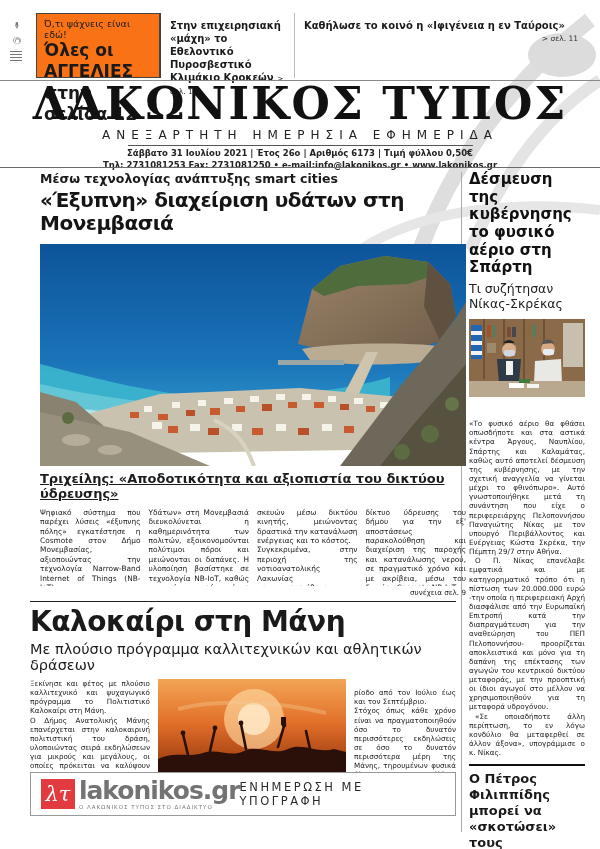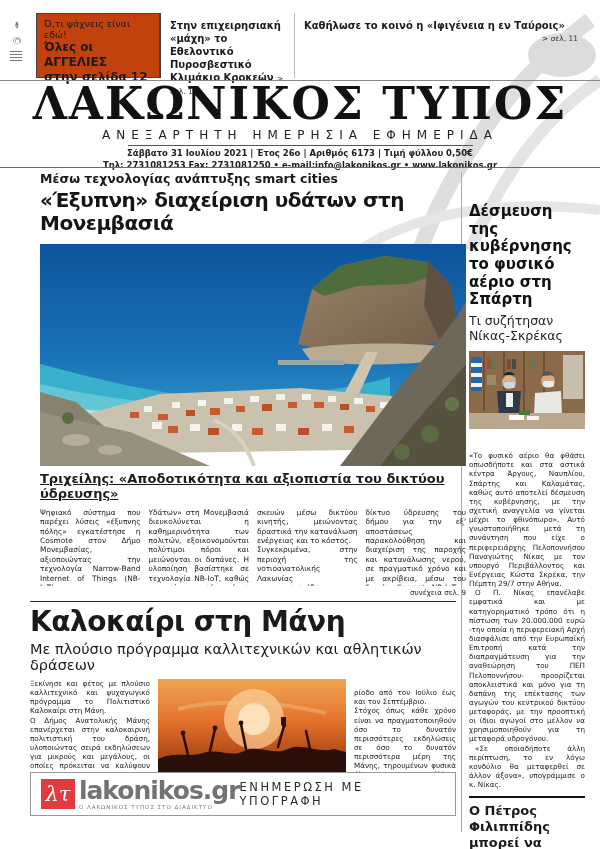--- a/index.html
+++ b/index.html
@@ -15,23 +15,23 @@
   
   .watermark { position:absolute; top:0; right:0; width:300px; height:250px; z-index:0; pointer-events:none; }
 
   
   .spine { position:absolute; left:2px; top:20px; width:28px; display:flex; flex-direction:column; align-items:center; gap:4px; color:#777; z-index:1; }
   .spine .g { font-size:10px; transform:rotate(90deg); }
   .barcode { width:10px; height:12px; background:repeating-linear-gradient(90deg,#777 0 1px,#fff 1px 3px); transform:rotate(90deg); }
 
   
   .teasers { position:absolute; left:36px; top:13px; width:550px; height:65px; display:flex; z-index:1; }
-  .teaser-box { width:124px; border:1.5px solid #444; padding:4px 7px; background:#c2410c; }
+  .teaser-box { width:124px; border:1.5px solid #444; padding:4px 7px; background:#f97316; }
   .teaser-box .l0 { font-size:9.5px; }
-  .teaser-box .l1, .teaser-box .l2 { font-size:12px; font-weight:bold; line-height:1.25; }
+  .teaser-box .l1, .teaser-box .l2 { font-size:17px; font-weight:bold; line-height:1.25; }
   .tease { padding:6px 8px 0 9px; font-size:10px; font-weight:bold; line-height:1.3; }
   .tease .pref { font-weight:normal; font-size:7.5px; color:#333; }
   .t2 { width:128px; }
   .t3 { width:134px; border-left:1px solid #404040; }
   .t4 { flex:1; border-left:1px solid #bbb; }
   .t4 .pref { display:block; text-align:right; margin-top:2px; }
 
   .hr-top { position:absolute; left:0; top:80px; width:600px; height:1px; background:#8a8a8a; z-index:1; }
   .hr-mast { position:absolute; left:0; top:167px; width:600px; height:1px; background:#6a6a6a; z-index:1; }
 
@@ -67,21 +67,21 @@
   
   .banner { position:absolute; left:30px; top:772px; width:426px; height:44px; border:1px solid #999; display:flex; align-items:center; padding:0 14px 0 10px; z-index:1; background:#fff; }
   .logo-box { width:36px; height:30px; background:#e23b3f; color:#fff; display:flex; align-items:center; justify-content:center; font-family:"DejaVu Serif", serif; font-style:italic; font-size:21px; line-height:1; }
   .brandcol { margin-left:4px; }
   .brand { font-size:25px; font-weight:bold; letter-spacing:-1px; color:#737373; line-height:1; }
   .tagline { font-size:5.5px; letter-spacing:1px; color:#777; margin-top:1px; }
   .slogan { margin-left:auto; font-size:11.5px; letter-spacing:2.5px; color:#2a2a2a; }
 
   
   .rightcol { position:absolute; left:469px; top:171px; width:116px; z-index:1; }
-  .rightcol h3 { font-size:15px; font-weight:bold; line-height:1.18; color:#111;margin-top:32px; }
+  .rightcol h3 { font-size:15px; font-weight:bold; line-height:1.18; color:#111; }
   .rightcol .sub { font-size:12.5px; line-height:1.2; margin-top:4px; color:#222; }
   .rightcol .photo { display:block; margin-top:8px; }
   .rightcol .body { margin-top:22px; max-height:352px; overflow:hidden; font-size:7.2px; line-height:1.27; text-align:justify; }
   .rightcol .body p + p { text-indent:6px; }
   .rightcol .divider { border-top:2px solid #111; margin-top:7px; }
   .rightcol .fhead { font-size:13px; font-weight:bold; line-height:1.22; margin-top:5px; }
 </style>
 </head>
 <body>
 

